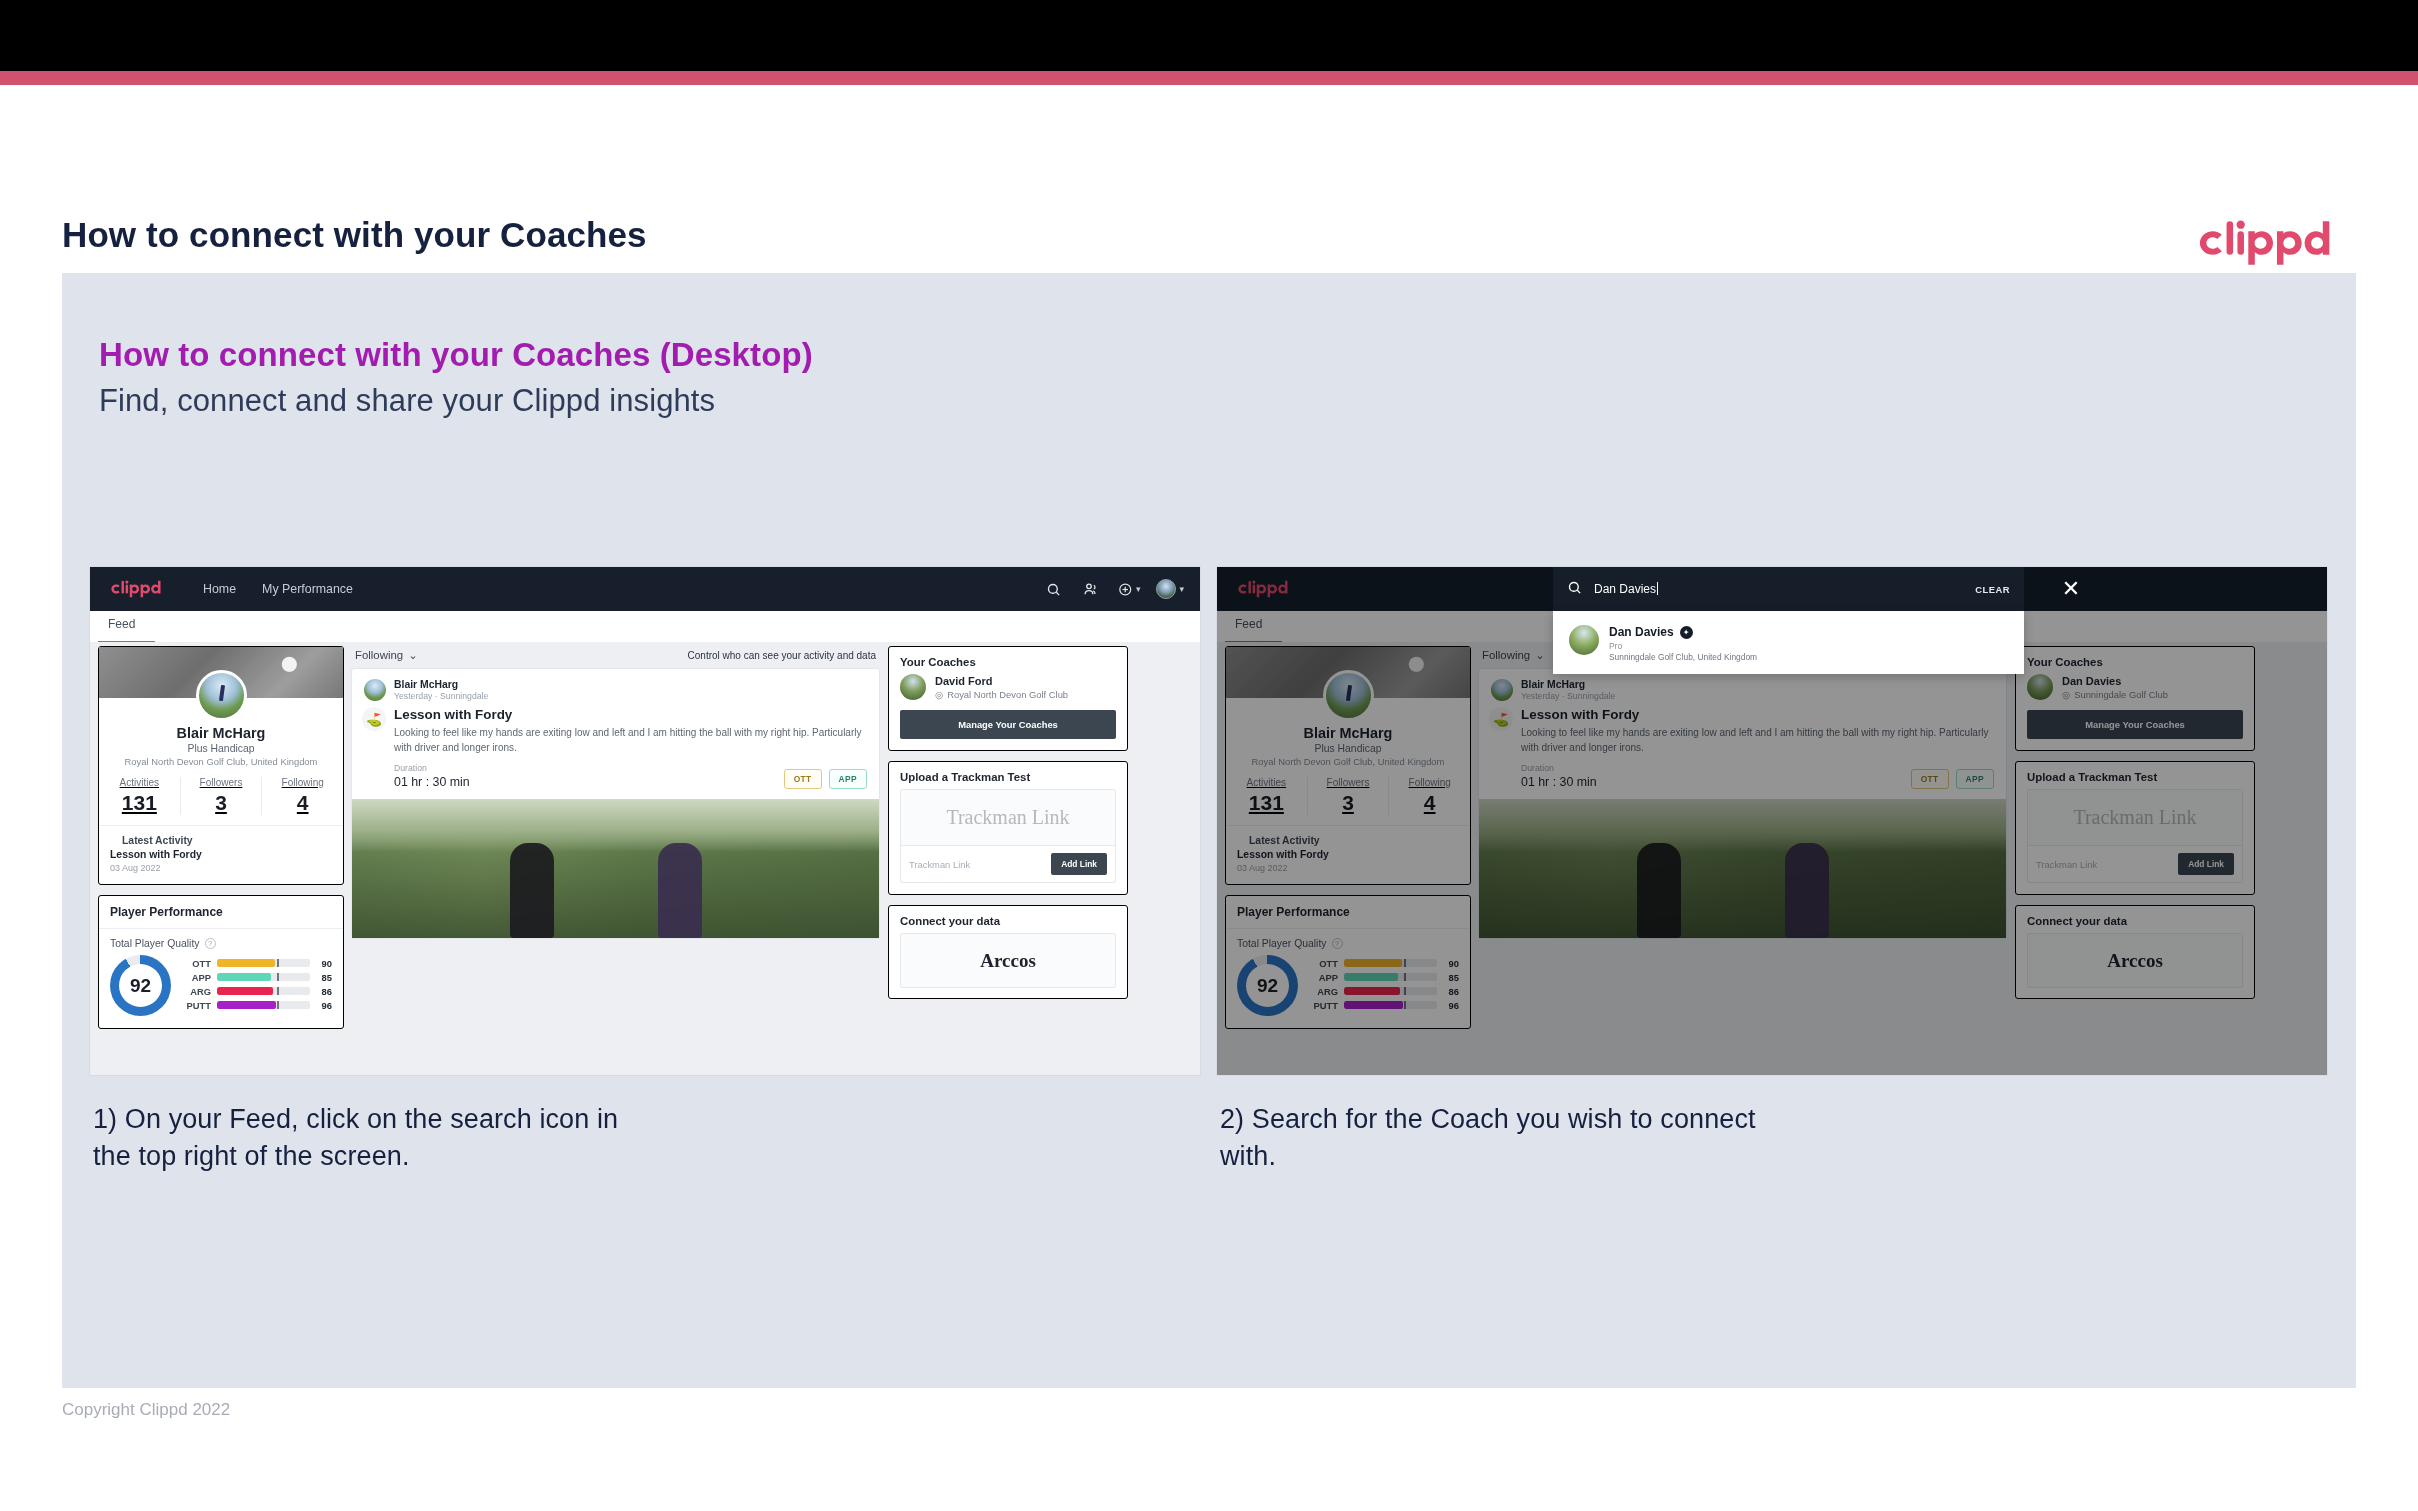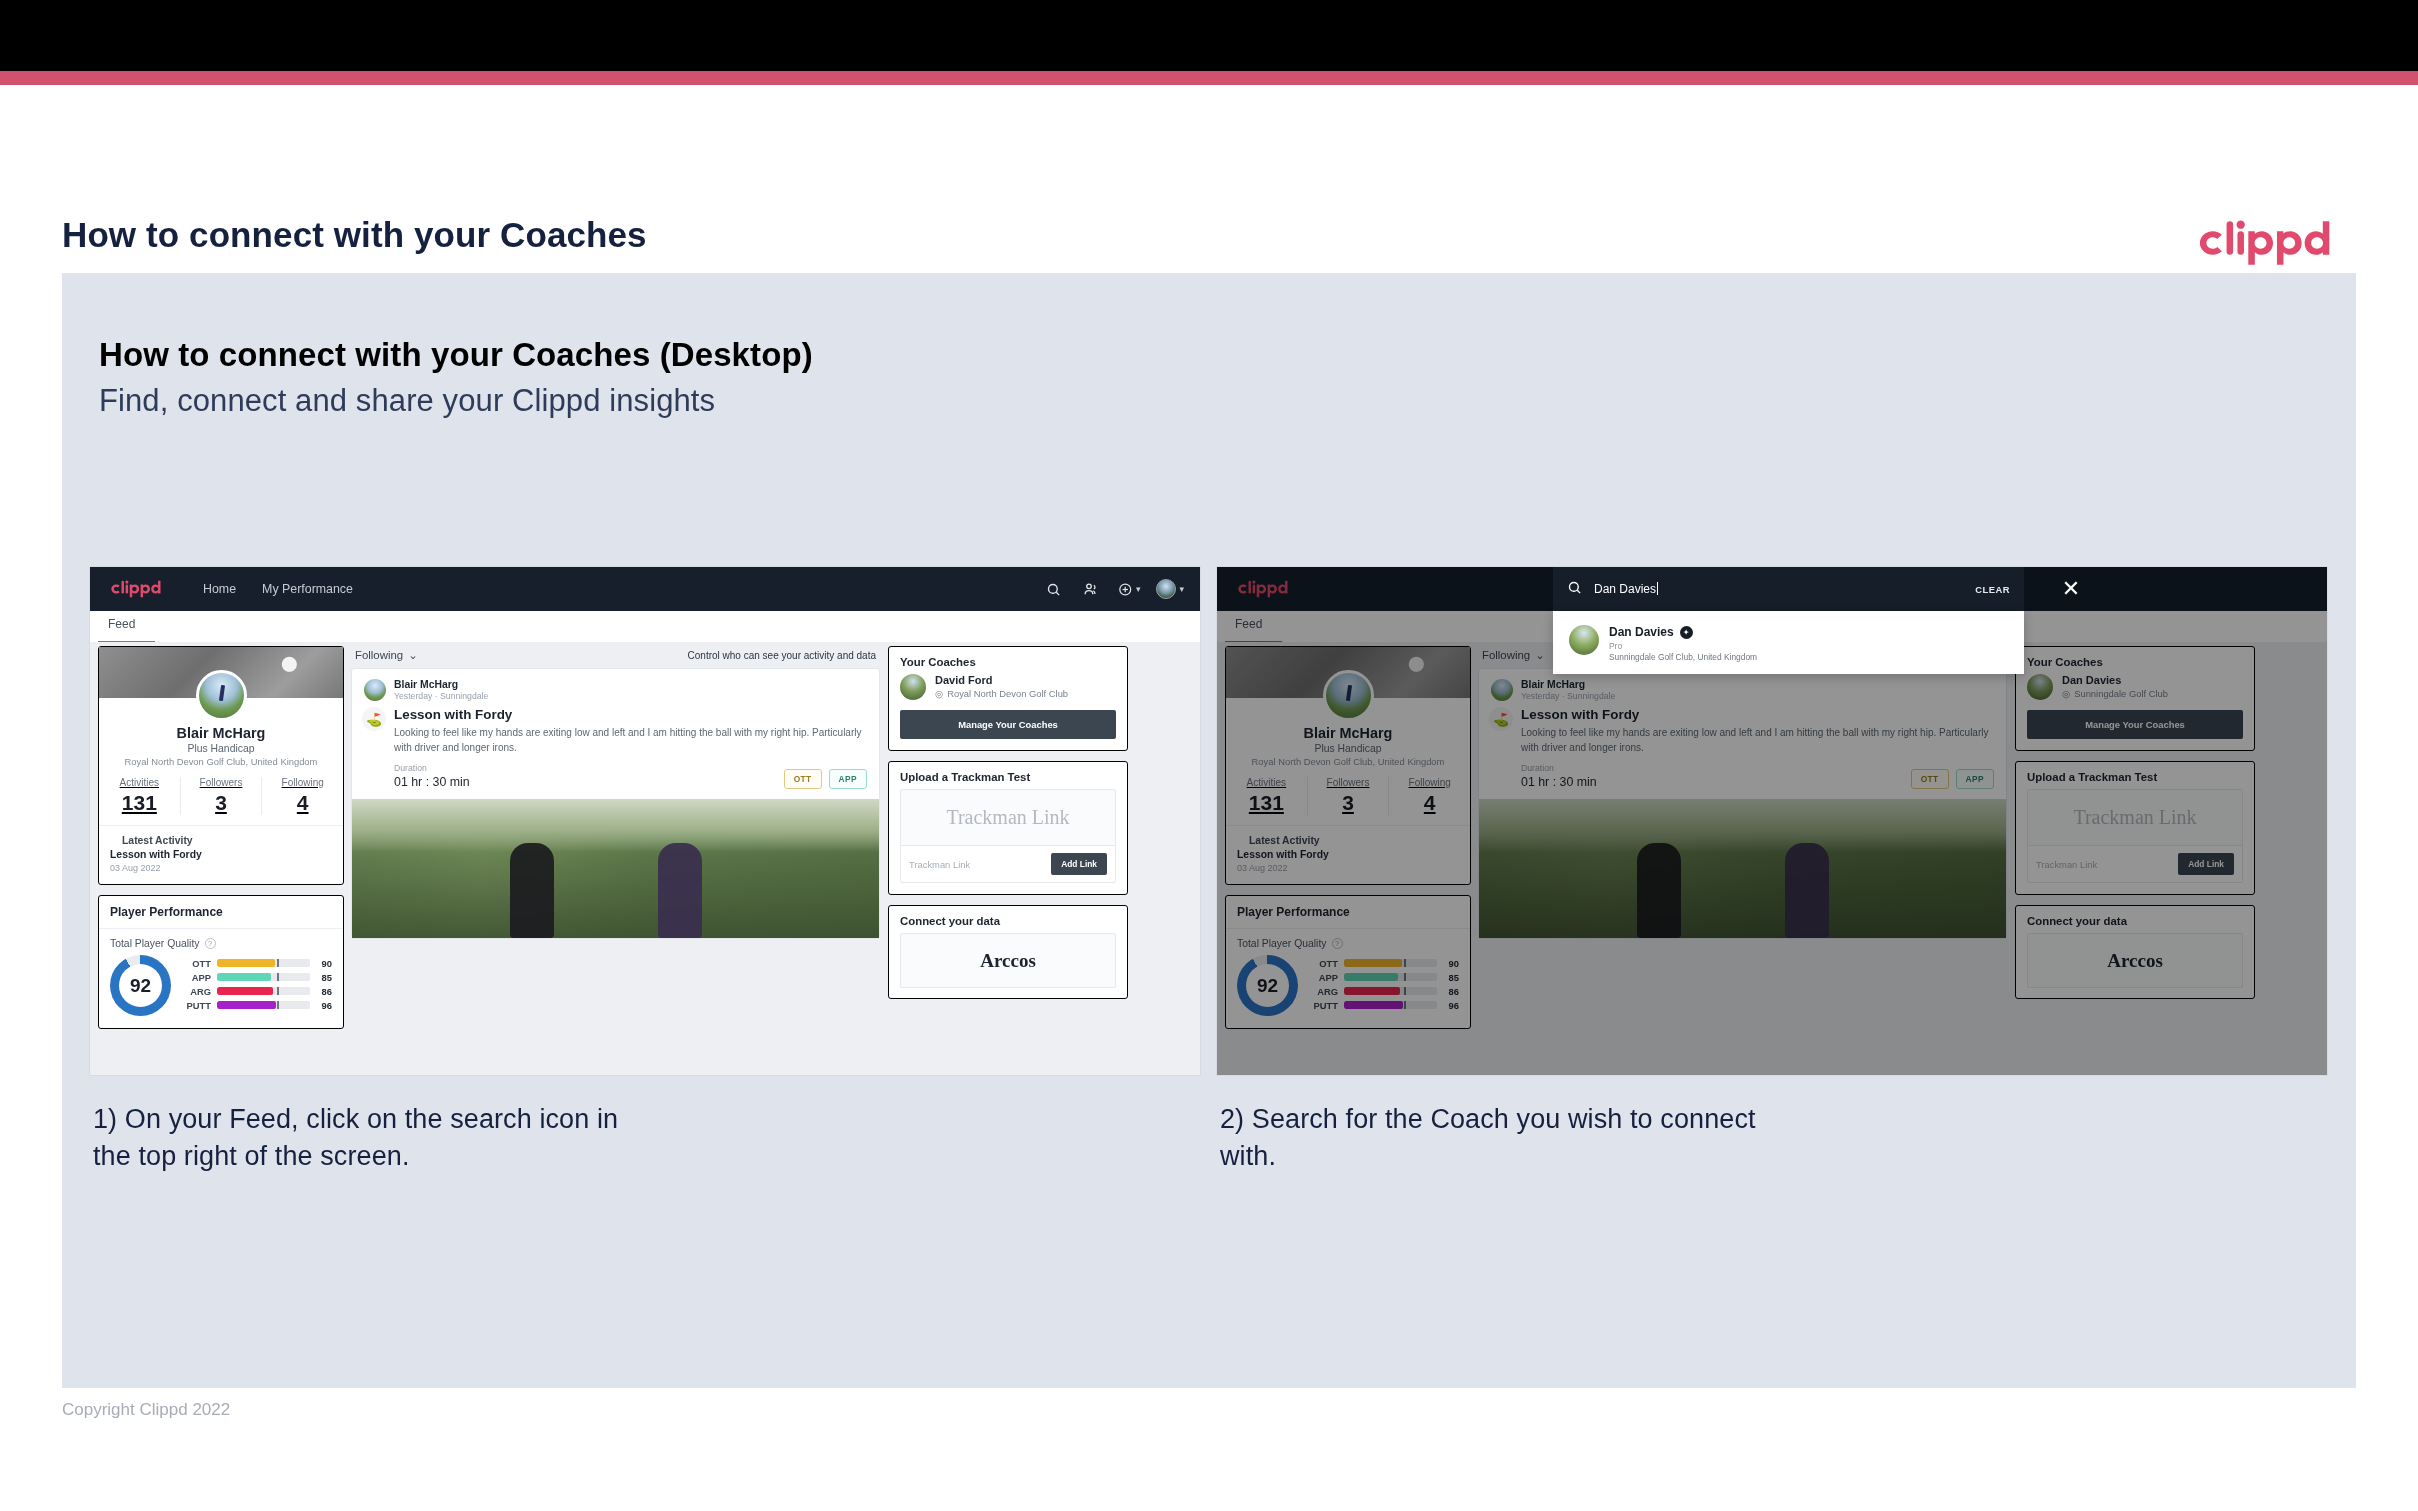--- a/index.html
+++ b/index.html
@@ -25,21 +25,21 @@
   .logo-wrap { position:absolute; right:62px; top:131px; height:54px; display:flex; align-items:center; }
   .logo-svg { display:block; }
 
   
   .band {
     position:absolute; left:62px; top:273px; width:2294px; height:1115px;
     background:#dfe3ec;
   }
   .band-title {
     position:absolute; left:37px; top:63px;
-    font-size:33px; font-weight:700; color:#000000; letter-spacing:0.1px;
+    font-size:33px; font-weight:700; color:#a21caf; letter-spacing:0.1px;
   }
   .band-sub {
     position:absolute; left:37px; top:110px;
     font-size:31px; font-weight:400; color:#2e3c5a; letter-spacing:0.1px;
   }
 
   
   .shot {
     position:absolute; top:294px; height:508px;
     background:#ffffff; overflow:hidden;
@@ -158,21 +158,21 @@
     position:relative; overflow:hidden;
   }
   .golfer { position:absolute; bottom:0; width:44px; height:95px; background:#1b1b1f; border-radius:18px 18px 4px 4px; opacity:.92; }
   .golfer.g1 { left:30%; }
   .golfer.g2 { left:58%; background:#3a2f4e; }
   .photo-sky { position:absolute; left:0; top:0; right:0; height:38%;
                background:linear-gradient(180deg,#cfd9c4 0%, #9db089 60%, rgba(120,140,100,0) 100%); }
 
   
   .rc-head { padding:9px 11px 6px; font-size:11.4px; font-weight:700; color:#1d2430; }
-  .coach-row { display:flex; gap:9px; padding:0 11px 10px; }
+  .coach-row { display:flex; gap:9px; align-items:center; padding:0 11px 10px; }
   .coach-av { width:26px; height:26px; border-radius:50%; flex:0 0 auto;
               background:radial-gradient(circle at 50% 28%, #cfe0ee 0%, #7f9d5c 45%, #3e5a2c 100%); }
   .coach-name { font-size:11px; font-weight:700; color:#1d2430; }
   .coach-club { font-size:9.4px; color:#7b838d; display:flex; align-items:center; gap:4px; margin-top:2px; }
   .btn-dark { display:block; margin:0 11px 11px; background:#3c4651; color:#fff;
               font-size:9.4px; font-weight:600; text-align:center; padding:9px 0; border-radius:2px; border:none; width:calc(100% - 22px); }
   .tm-box { margin:0 11px 11px; border:1px solid #e6e9ec; border-radius:2px; }
   .tm-logo { height:55px; display:flex; align-items:center; justify-content:center;
              font-family:"Liberation Serif", serif; font-size:20px; color:#b4b9bf; background:#fafbfc; }
   .tm-input-row { display:flex; align-items:center; justify-content:space-between;

